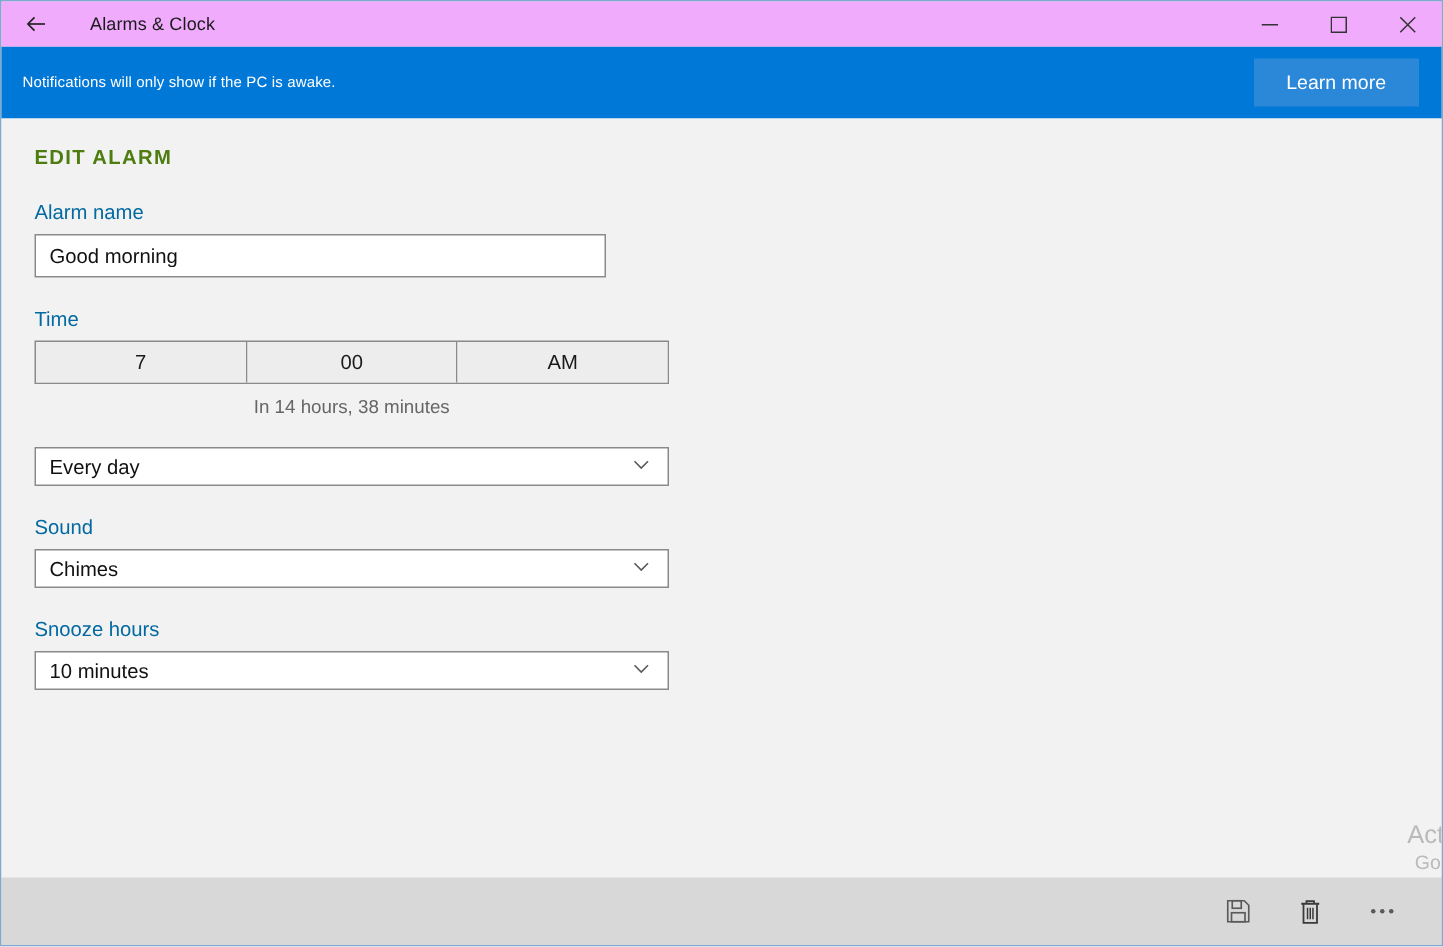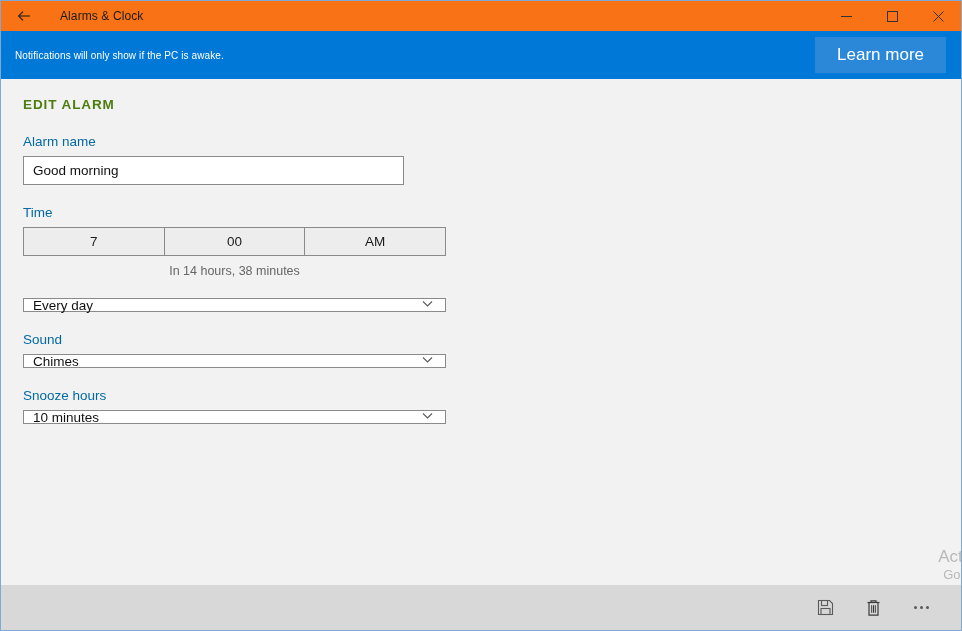--- a/index.html
+++ b/index.html
@@ -22,21 +22,21 @@
     border: 1px solid #7fa9d0;
     background: #f2f2f2;
     display: flex;
     flex-direction: column;
   }
 
   
   .titlebar {
     height: 30px;
     min-height: 30px;
-    background: #f97316;
+    background: #f0abfc;
     display: flex;
     align-items: center;
     position: relative;
   }
   .back-btn {
     width: 46px;
     height: 30px;
     display: flex;
     align-items: center;
     justify-content: center;
@@ -79,21 +79,21 @@
     box-sizing: border-box;
   }
   .banner-text {
     color: #ffffff;
     font-size: 10px;
     letter-spacing: 0.1px;
   }
   .learn-more {
     background: #2b88d8;
     color: #ffffff;
-    font-size: 17px;
+    font-size: 13px;
     padding: 8px 22px;
     border: none;
     cursor: pointer;
     font-family: "Liberation Sans", sans-serif;
     line-height: 1.2;
   }
 
   
   .content {
     flex: 1;
@@ -156,21 +156,21 @@
     width: 423px;
     text-align: center;
     font-size: 12.5px;
     color: #666666;
     margin-top: 8px;
   }
 
   
   .dropdown {
     width: 423px;
-    height: 14px;
+    height: 26px;
     box-sizing: border-box;
     border: 1px solid #8a8a8a;
     background: #ffffff;
     display: flex;
     align-items: center;
     justify-content: space-between;
     padding: 0 9px 0 9px;
     cursor: pointer;
     font-size: 13.5px;
     color: #111111;

